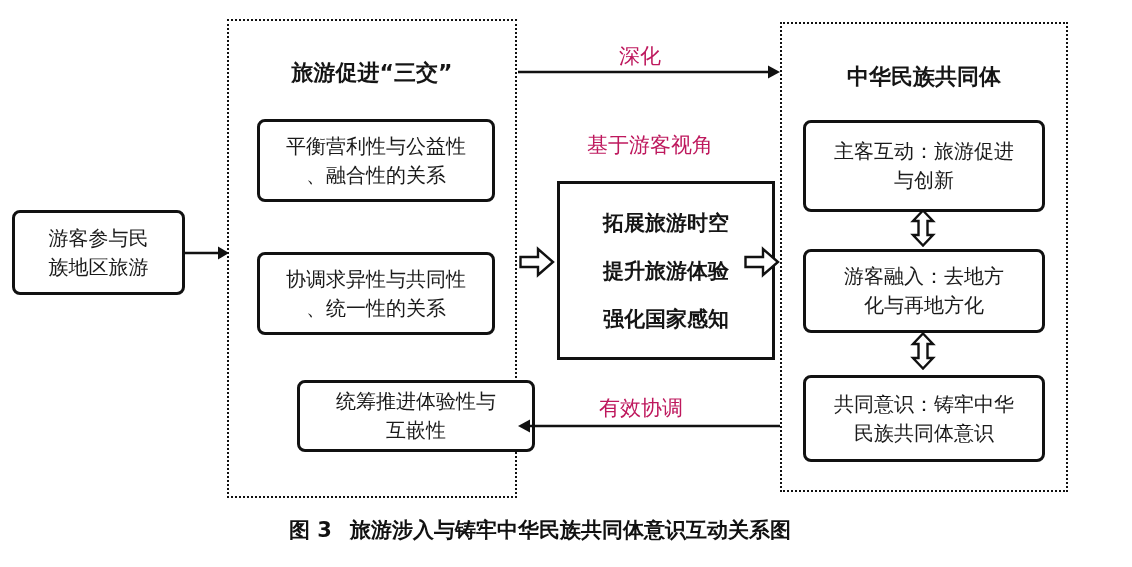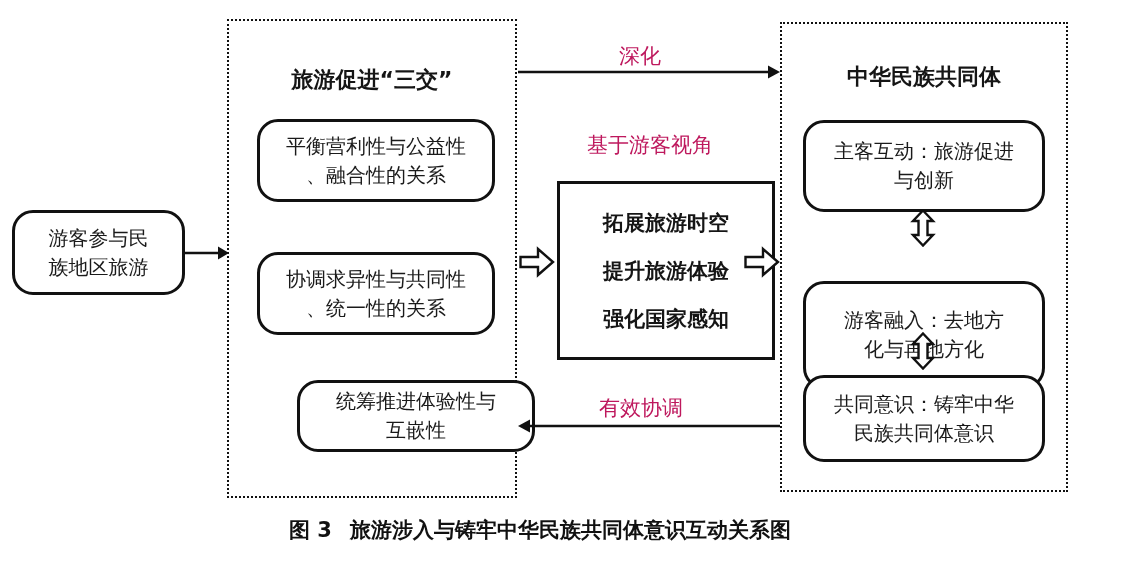--- a/index.html
+++ b/index.html
@@ -2,21 +2,21 @@
 <html><head>
 <meta charset="utf-8">
 <style>
   html,body{margin:0;padding:0;background:#ffffff;}
   .stage{
     position:relative;width:1132px;height:567px;background:#ffffff;overflow:hidden;
     font-family:"DejaVu Serif", serif;color:#1a1a1a;
   }
   .abs{position:absolute;box-sizing:border-box;}
   .rounded-box{
-    border:3px solid #111;border-radius:21px;background:#fff;
+    border:3px solid #111;border-radius:8px;background:#fff;
     display:flex;align-items:center;justify-content:center;text-align:center;
     font-size:20px;line-height:29px;white-space:pre-line;
   }
   .dotted-panel{
     border:2px dotted #111;background:transparent;
   }
   .panel-title{
     position:absolute;left:0;right:0;text-align:center;
     font-family:"DejaVu Sans", sans-serif;font-weight:bold;font-size:22px;color:#151515;
   }
@@ -43,21 +43,21 @@
 
   <div class="abs rounded-box" style="left:12px;top:210px;width:173px;height:85px;">游客参与民
 族地区旅游</div>
 
   <svg class="abs" style="left:184px;top:243px;" width="46" height="20" viewBox="0 0 46 20">
     <line x1="0" y1="10" x2="35" y2="10" stroke="#111" stroke-width="2.5"></line>
     <polygon points="34,3.5 45,10 34,16.5" fill="#111"></polygon>
   </svg>
 
   <div class="abs dotted-panel" style="left:227px;top:19px;width:290px;height:479px;">
-    <div class="panel-title" style="top:44px;">旅游促进“三交”</div>
+    <div class="panel-title" style="top:37px;">旅游促进“三交”</div>
     <div class="abs rounded-box" style="left:28px;top:98px;width:238px;height:83px;">平衡营利性与公益性
 、融合性的关系</div>
     <div class="abs rounded-box" style="left:28px;top:231px;width:238px;height:83px;">协调求异性与共同性
 、统一性的关系</div>
     <div class="abs rounded-box" style="left:28px;top:359px;width:238px;height:72px;margin-left:40px;">统筹推进体验性与
 互嵌性</div>
   </div>
 
   <div class="flow-label" style="left:570px;top:42px;width:140px;">深化</div>
   <svg class="abs" style="left:518px;top:62px;" width="263" height="20" viewBox="0 0 263 20">
@@ -75,21 +75,21 @@
     <path d="M1.5,11 L19,11 L19,3 L34,16 L19,29 L19,21 L1.5,21 Z" fill="#fff" stroke="#111" stroke-width="2.4" stroke-linejoin="miter"></path>
   </svg>
   <svg class="abs" style="left:744px;top:246px;" width="36" height="32" viewBox="0 0 36 32">
     <path d="M1.5,11 L19,11 L19,3 L34,16 L19,29 L19,21 L1.5,21 Z" fill="#fff" stroke="#111" stroke-width="2.4" stroke-linejoin="miter"></path>
   </svg>
 
   <div class="abs dotted-panel" style="left:780px;top:22px;width:288px;height:470px;">
     <div class="panel-title" style="top:38px;">中华民族共同体</div>
     <div class="abs rounded-box" style="left:21px;top:96px;width:242px;height:92px;">主客互动：旅游促进
 与创新</div>
-    <div class="abs rounded-box" style="left:21px;top:225px;width:242px;height:108px;margin-top:32px;">游客融入：去地方
+    <div class="abs rounded-box" style="left:21px;top:225px;width:242px;height:84px;">游客融入：去地方
 化与再地方化</div>
     <div class="abs rounded-box" style="left:21px;top:351px;width:242px;height:87px;">共同意识：铸牢中华
 民族共同体意识</div>
   </div>
 
   <svg class="abs" style="left:908px;top:209px;" width="30" height="38" viewBox="0 0 30 38">
     <path d="M15,1.5 L25,12 L19.5,12 L19.5,26 L25,26 L15,36.5 L5,26 L10.5,26 L10.5,12 L5,12 Z" fill="#fff" stroke="#111" stroke-width="2.4" stroke-linejoin="miter"></path>
   </svg>
   <svg class="abs" style="left:908px;top:332px;" width="30" height="38" viewBox="0 0 30 38">
     <path d="M15,1.5 L25,12 L19.5,12 L19.5,26 L25,26 L15,36.5 L5,26 L10.5,26 L10.5,12 L5,12 Z" fill="#fff" stroke="#111" stroke-width="2.4" stroke-linejoin="miter"></path>

